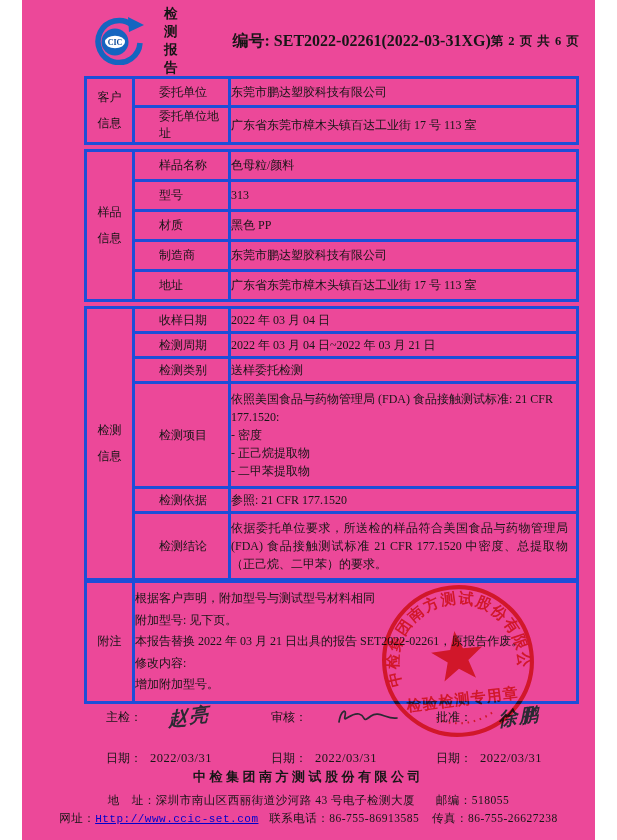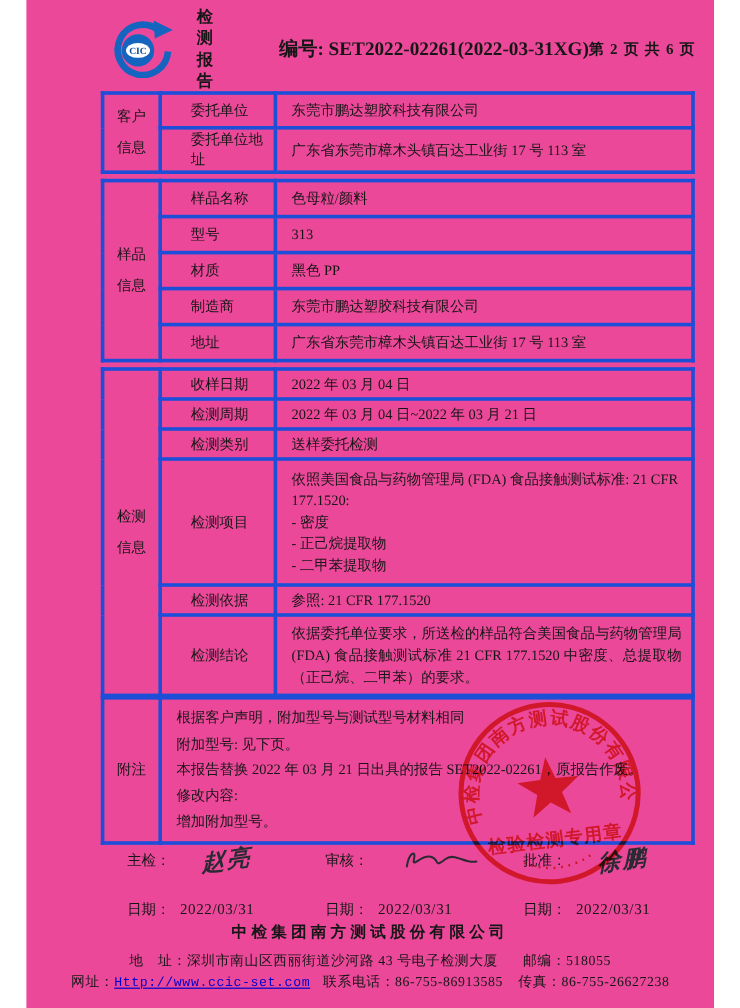--- a/index.html
+++ b/index.html
@@ -17,21 +17,21 @@
   .report-title { font-weight:bold; font-size:13.5px; margin-left:16px; letter-spacing:1px; }
   .report-no { font-weight:bold; font-size:16px; margin-left:54px; white-space:nowrap; }
   .page-info { font-weight:bold; font-size:12.5px; margin-left:auto; white-space:nowrap; letter-spacing:1px; }
   
   .tables { position:absolute; top:76px; left:62px; width:495px; }
   table.sec { width:100%; border-collapse:collapse; table-layout:fixed; margin-bottom:4px; }
   table.sec td { border:3px solid #1d4ed8; vertical-align:middle; font-size:12px; }
   col.c1 { width:48px; } col.c2 { width:96px; }
   td.grp { text-align:center; white-space:pre-line; line-height:2.1; font-size:12px; }
   td.lbl { padding-left:24px; }
-  td.val { padding-left:12px; padding-right:8px;font-family:Liberation Serif, serif; }
+  td.val { padding-right:8px;font-family:Liberation Serif, serif; }
   td.h29 { height:29px; } td.h30 { height:30px; } td.h25 { height:25px; }
   td.multi { white-space:pre-line; line-height:18px; padding-top:6px; padding-bottom:6px; }
   td.wrap3 { line-height:18px; padding-top:5px; padding-bottom:5px; text-align:justify; }
   td.notes { white-space:pre-line; line-height:21.5px; padding-top:5px; padding-bottom:5px; }
   
   .signoff { position:absolute; top:698px; left:62px; width:495px; }
   .sig-row { display:grid; grid-template-columns:1fr 1fr 1fr; height:38px; align-items:center; }
   .date-row { display:grid; grid-template-columns:1fr 1fr 1fr; margin-top:10px; height:24px; align-items:center; }
   .sig-cell, .date-cell { display:flex; align-items:center; padding-left:22px; }
   .sig-label, .date-label { font-size:12px; white-space:nowrap; }

